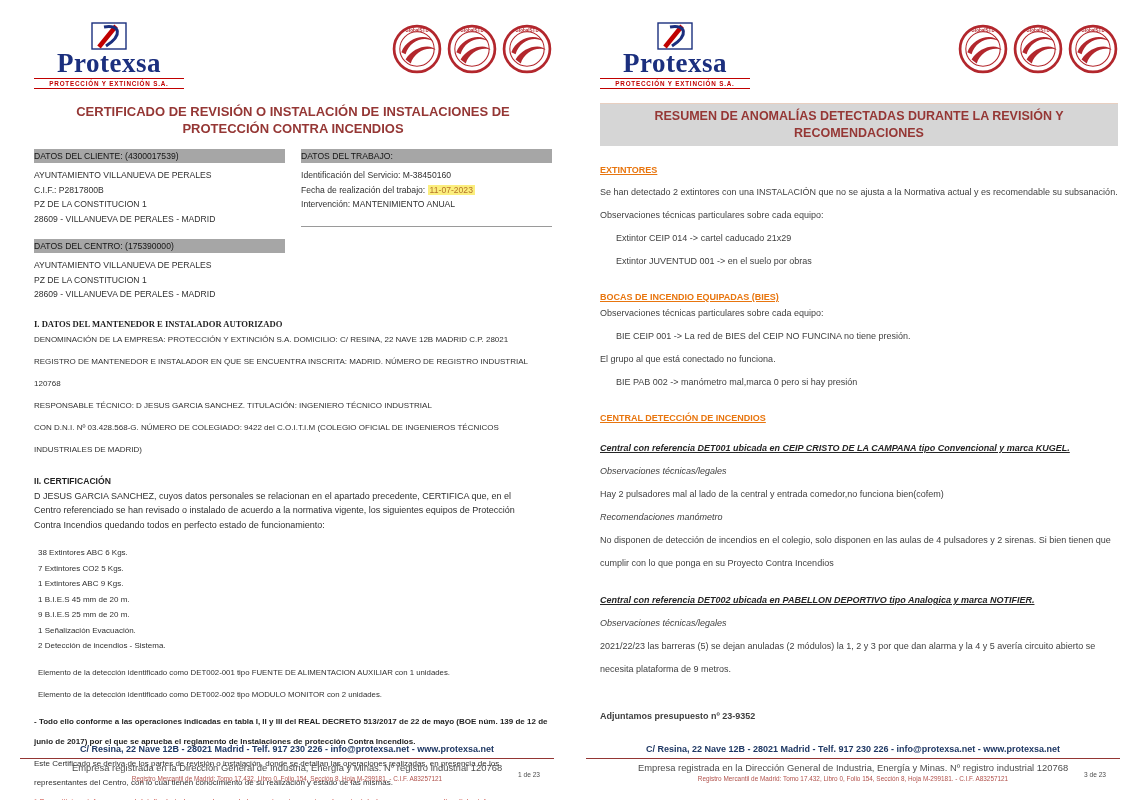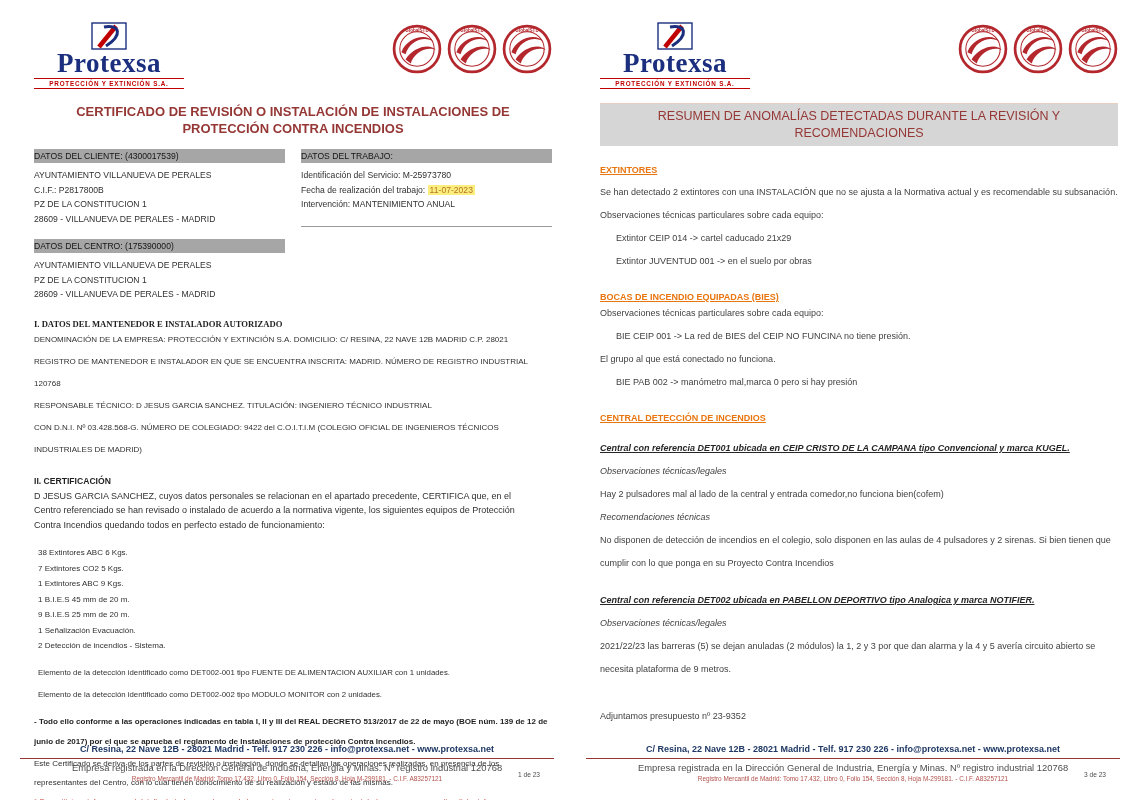--- a/index.html
+++ b/index.html
@@ -38,31 +38,31 @@
   .equip { margin-top:13px; padding-left:4px; }
   .equip div { font-size:8px; line-height:15.5px; color:#303030; }
   .detect { margin-top:14px; padding-left:4px; }
   .detect div { font-size:7.8px; color:#303030; margin-bottom:13px; }
   .decree { font-weight:bold; font-size:8px; line-height:20px; color:#1f1f1f; }
   .derives { font-size:8px; line-height:19px; color:#303030; margin-top:2px; }
   .rednote { margin-top:5px; font-size:7.8px; color:#cc4b42; }
 
   
   .p2-titlebar { margin-top:14px; background:#d6d6d6; border-top:1px solid #e8cfc0;
-                 padding:4px 18px; text-align:center; font-weight:normal; font-size:12.5px;
+                 padding:4px 18px; text-align:center; font-weight:bold; font-size:12.5px;
                  line-height:17px; color:#953735; }
   .sec-head { color:#e8750e; font-weight:bold; font-size:9px; text-decoration:underline;
               margin-top:19px; }
   .line { font-size:9px; line-height:23px; color:#3f3f3f; }
   .ind { padding-left:16px; }
   .mt { margin-top:6px; }
   .central-title { font-size:9px; font-weight:bold; text-decoration:underline;
                    color:#262626; margin-top:14px; line-height:23px;font-style:italic; }
   .it { font-style:italic; }
-  .budget { margin-top:24px; }
+  .budget { margin-top:24px;font-weight:bold; }
 
   
   .footer { position:absolute; left:20px; right:12px; bottom:18px; }
   .f-contact { text-align:center; font-weight:bold; font-size:9px; color:#1f3864; padding-bottom:4px; }
   .f-rule { border-top:1.6px solid #943634; }
   .f-registered { text-align:center; font-size:9.4px; color:#4d4d4d; margin-top:3px; }
   .f-mercantile { text-align:center; font-size:6.4px; color:#b0504a; margin-top:2px; }
   .f-page { position:absolute; right:14px; bottom:4px; font-size:6.6px; color:#4d4d4d; }
 </style>
 </head>
@@ -119,21 +119,21 @@
         <div class="centre-gap">
           <div class="bar">DATOS DEL CENTRO: (175390000)</div>
           <div class="bline">AYUNTAMIENTO VILLANUEVA DE PERALES</div>
           <div class="bline">PZ DE LA CONSTITUCION 1</div>
           <div class="bline">28609 - VILLANUEVA DE PERALES - MADRID</div>
         </div>
       </div>
       <div class="col">
         <div>
           <div class="bar">DATOS DEL TRABAJO:</div>
-          <div class="bline">Identificación del Servicio: M-25973780</div>
+          <div class="bline">Identificación del Servicio: M-38450160</div>
           <div class="bline"><span>Fecha de realización del trabajo: </span><span class="hl">11-07-2023</span></div>
           <div class="bline">Intervención: MANTENIMIENTO ANUAL</div>
           <div class="work-rule"></div>
         </div>
       </div>
     </div>
 
     <div class="sec1-head">I. DATOS DEL MANTENEDOR E INSTALADOR AUTORIZADO</div>
     <div class="sec1-line">DENOMINACIÓN DE LA EMPRESA: PROTECCIÓN Y EXTINCIÓN S.A. DOMICILIO: C/ RESINA, 22 NAVE 12B MADRID C.P. 28021</div>
     <div class="sec1-line">REGISTRO DE MANTENEDOR E INSTALADOR EN QUE SE ENCUENTRA INSCRITA: MADRID. NÚMERO DE REGISTRO INDUSTRIAL 120768</div>
@@ -220,21 +220,21 @@
     <div class="sec-head">BOCAS DE INCENDIO EQUIPADAS (BIES)</div>
     <div class="line">Observaciones técnicas particulares sobre cada equipo:</div>
     <div class="line ind">BIE CEIP 001 -&gt; La red de BIES del CEIP NO FUNCINA no tiene presión.</div>
     <div class="line">El grupo al que está conectado no funciona.</div>
     <div class="line ind">BIE PAB 002 -&gt; manómetro mal,marca 0 pero si hay presión</div>
 
     <div class="sec-head">CENTRAL DETECCIÓN DE INCENDIOS</div>
     <div class="central-title">Central con referencia DET001 ubicada en CEIP CRISTO DE LA CAMPANA  tipo Convencional y marca KUGEL.</div>
     <div class="line it">Observaciones técnicas/legales</div>
     <div class="line">Hay 2 pulsadores mal al lado de la central y entrada comedor,no funciona bien(cofem)</div>
-    <div class="line it">Recomendaciones técnicas</div>
+    <div class="line it">Recomendaciones manómetro</div>
     <div class="line">No disponen de detección de incendios en el colegio, solo disponen en las aulas de 4 pulsadores y 2 sirenas. Si bien tienen que cumplir con lo que ponga en su Proyecto Contra Incendios</div>
     <div class="central-title">Central con referencia DET002 ubicada en PABELLON DEPORTIVO tipo Analogica y marca NOTIFIER.</div>
     <div class="line it">Observaciones técnicas/legales</div>
     <div class="line">2021/22/23 las barreras (5) se dejan anuladas (2 módulos) la 1, 2 y 3 por que dan alarma y la 4 y 5 avería circuito abierto se necesita plataforma de 9 metros.</div>
     <div class="line budget">Adjuntamos presupuesto nº 23-9352</div>
 
     <div class="footer">
       <div class="f-contact">C/ Resina, 22 Nave 12B - 28021 Madrid - Telf. 917 230 226 - info@protexsa.net - www.protexsa.net</div>
       <div class="f-rule"></div>
       <div class="f-registered">Empresa registrada en la Dirección General de Industria, Energía y Minas. Nº registro industrial 120768</div>

